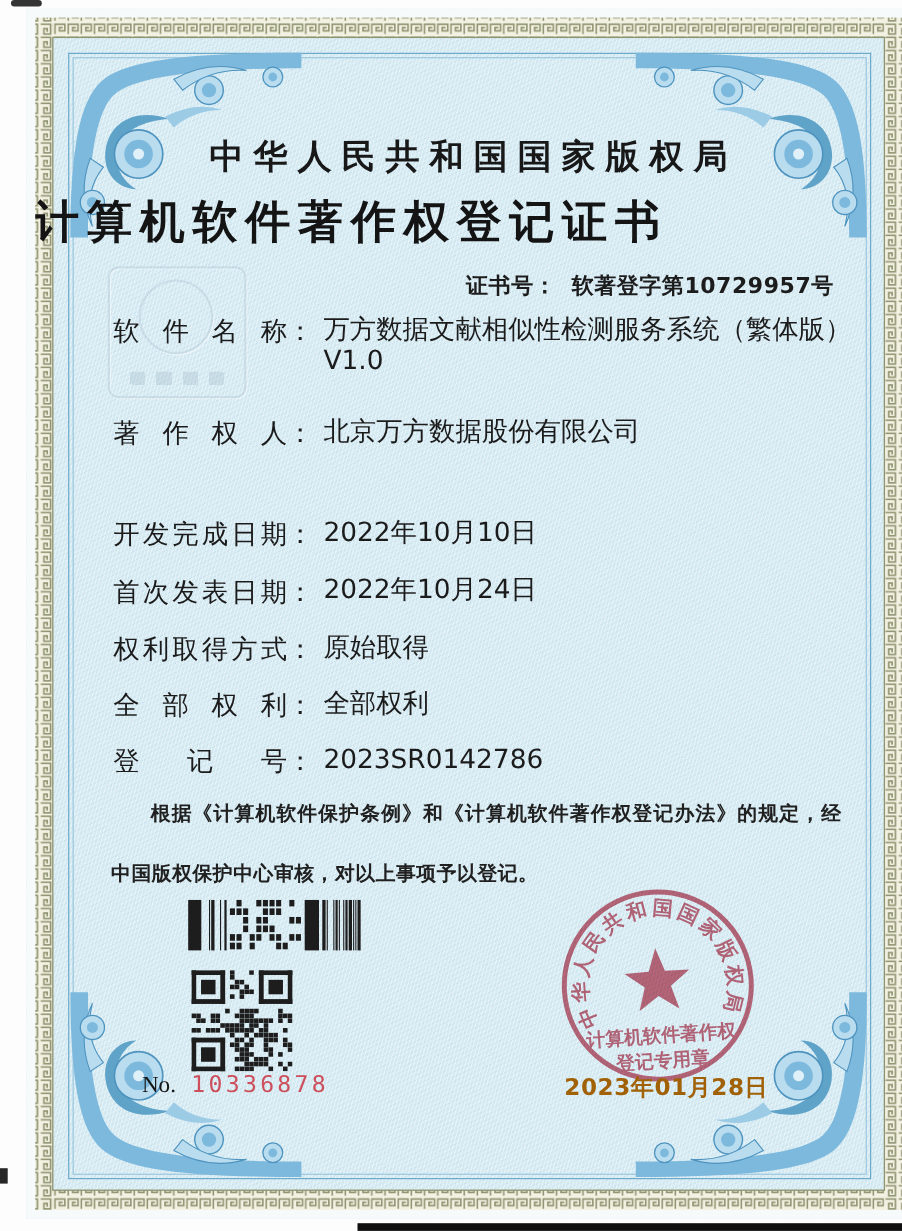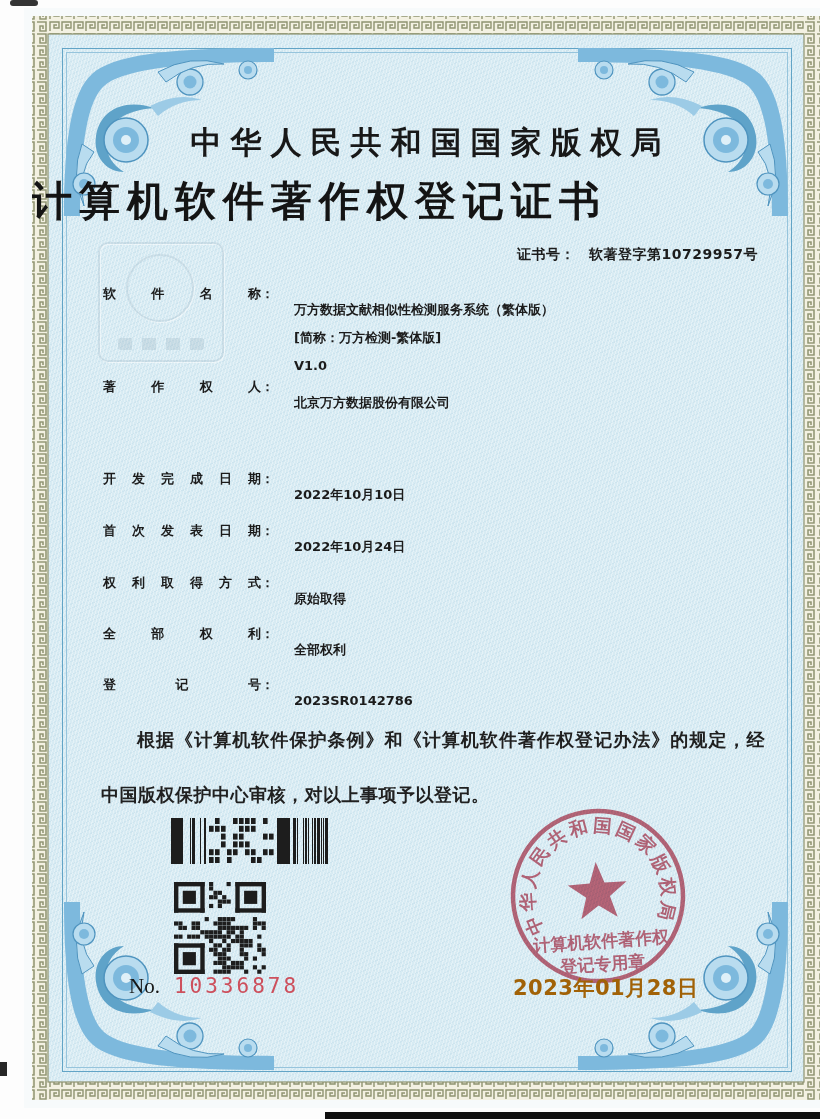--- a/index.html
+++ b/index.html
@@ -33,42 +33,42 @@
     font-family:"Liberation Serif","DejaVu Serif",serif;
     font-size:31px;font-weight:bold;color:#181818;letter-spacing:9px;padding-left:9px;box-sizing:border-box;
   }
   .cert-title{
     position:absolute;left:0;top:166px;width:100%;text-align:left;
     font-family:"Liberation Serif","DejaVu Serif",serif;
     font-size:41px;font-weight:bold;color:#141414;letter-spacing:7px;padding-left:7px;box-sizing:border-box;
   }
   .cert-no{
     position:absolute;top:238px;right:70px;
-    font-size:14px;font-weight:bold;color:#1c1c1c;letter-spacing:.5px;
+    font-size:20px;font-weight:bold;color:#1c1c1c;letter-spacing:.5px;
   }
   .cert-no .v{margin-left:14px;}
   
   .watermark{
     position:absolute;left:74px;top:234px;width:122px;height:116px;
     border:2px solid rgba(150,175,190,.45);border-radius:10px;opacity:.55;
     box-shadow:1px 1px 0 rgba(255,255,255,.9), inset 1px 1px 0 rgba(255,255,255,.9);
   }
   .watermark .circ{
     position:absolute;left:26px;top:10px;width:64px;height:64px;border-radius:50%;
     border:2px solid rgba(150,175,190,.45);
     box-shadow:1px 1px 0 rgba(255,255,255,.9);
   }
   .watermark .dots{position:absolute;left:18px;bottom:10px;width:86px;height:12px;
     background:repeating-linear-gradient(90deg,rgba(150,175,190,.5) 0 14px,rgba(0,0,0,0) 14px 24px);
     border-radius:3px;}
   
-  .row{position:absolute;left:79px;font-size:13px;font-weight:bold;color:#1b1b1b;}
+  .row{position:absolute;left:79px;font-size:24px;font-weight:normal;color:#1b1b1b;}
   .row .lbl{display:inline-block;width:158px;text-align:justify;text-align-last:justify;vertical-align:top;}
   .row .colon{display:inline-block;vertical-align:top;}
-  .row .val{display:inline-block;position:absolute;left:191px;width:500px;vertical-align:top;margin-top:11px;}
+  .row .val{display:inline-block;position:absolute;left:191px;width:500px;vertical-align:top;}
   .row .val .line{line-height:28px;white-space:nowrap;}
   
   .statement{
     position:absolute;left:77px;top:704px;width:664px;
     font-size:18px;line-height:55px;font-weight:600;color:#202020;
     text-indent:2em;letter-spacing:.5px;text-align:justify;
   }
   
   .barcode{position:absolute;left:147px;top:810px;}
   .qrcode{position:absolute;left:150px;top:874px;}
@@ -145,21 +145,20 @@
 
   <div class="watermark">
     <div class="circ"></div>
     <div class="dots"></div>
   </div>
 
   <div class="row" style="top:277px;">
     <span class="lbl">软件名称</span><span class="colon">：</span>
     <span class="val">
       <div class="line">万方数据文献相似性检测服务系统（繁体版）</div>
-      <div class="line">[简称：万方检测-繁体版]</div>
       <div class="line">V1.0</div>
     </span>
   </div>
   <div class="row" style="top:370px;">
     <span class="lbl">著作权人</span><span class="colon">：</span>
     <span class="val">
         <div class="line">北京万方数据股份有限公司</div>
       </span>
   </div>
   <div class="row" style="top:462px;">

